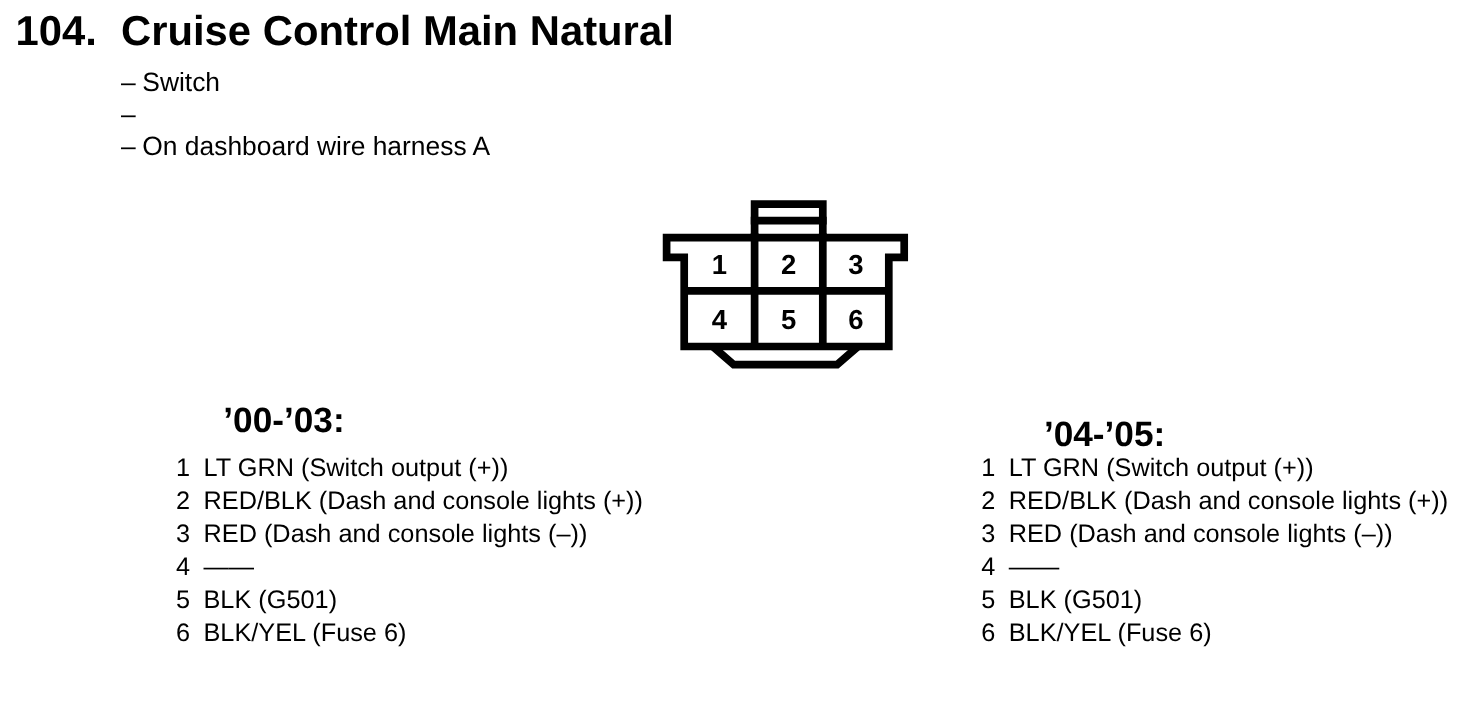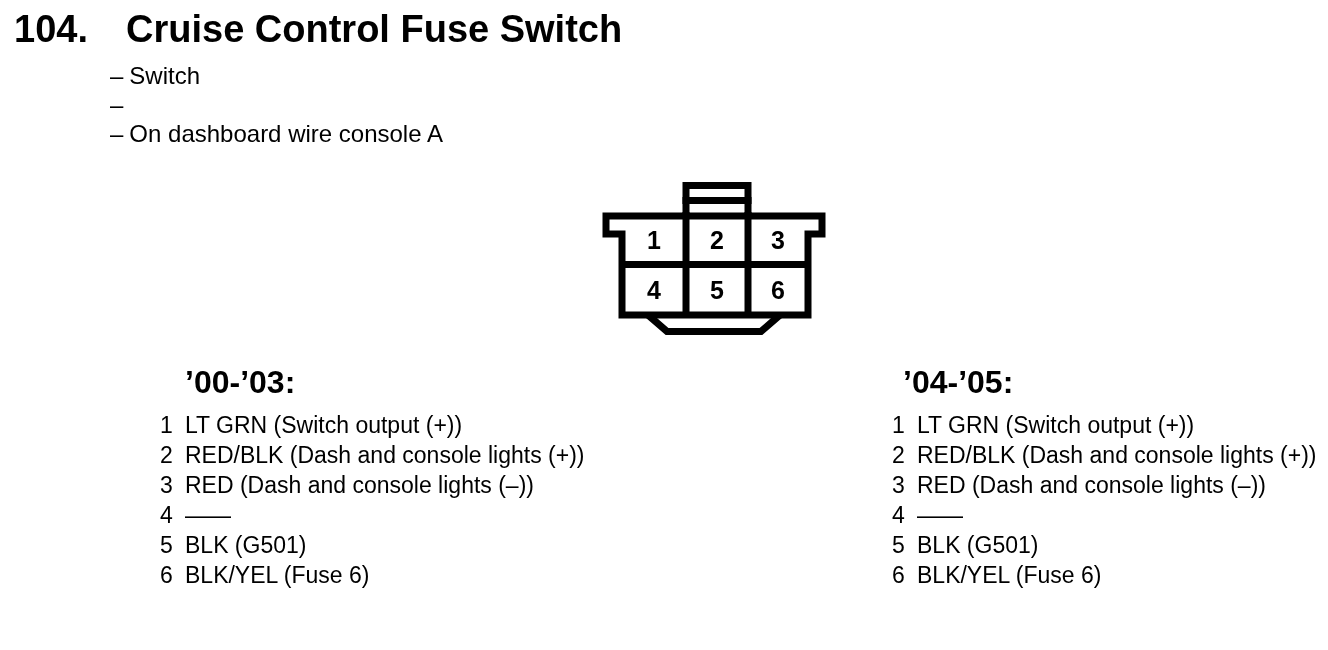--- a/index.html
+++ b/index.html
@@ -19,21 +19,20 @@
   
   .title-row {
     position: absolute;
     left: 14px;
     top: 8px;
     display: flex;
     font-size: 38px;
     font-weight: bold;
     white-space: nowrap;
     letter-spacing: 0px;
-    gap: 16px;
   }
   .title-num { width: 96px; flex: 0 0 auto; }
 
   
   .notes {
     position: absolute;
     left: 110px;
     top: 61px;
     font-size: 24px;
   }
@@ -61,22 +60,22 @@
   }
 
   
   .col-header {
     position: absolute;
     top: 364px;
     font-size: 32px;
     font-weight: bold;
     white-space: nowrap;
   }
-  .col-header.left  { left: 185px; }
-  .col-header.right { left: 903px; }
+  .col-header.left  { left: 203px; }
+  .col-header.right { left: 949px; margin-top: 12px; }
 
   .pin-list {
     position: absolute;
     top: 410px;
     font-size: 23px;
   }
   .pin-list.left  { left: 160px; }
   .pin-list.right { left: 892px; }
 
   .pin-row {
@@ -85,34 +84,34 @@
     line-height: 30px;
     white-space: nowrap;
   }
   .pin-num { flex: 0 0 25px; }
 </style>
 </head>
 <body>
 
 <div class="title-row">
   <span class="title-num">104.</span>
-  <span>Cruise Control Fuse Switch</span>
+  <span>Cruise Control Main Natural</span>
 </div>
 
 <div class="notes">
   <div class="note-line">
     <span class="note-dash">–</span>
     <span>Switch</span>
   </div>
   <div class="note-line">
     <span class="note-dash">–</span>
   </div>
   <div class="note-line">
     <span class="note-dash">–</span>
-    <span>On dashboard wire console A</span>
+    <span>On dashboard wire harness A</span>
   </div>
 </div>
 
 <div class="connector-wrap">
   <svg width="280" height="175" viewBox="560 170 280 175" xmlns="http://www.w3.org/2000/svg">
 
     <path d="M 648 315 L 667 331.5 L 761 331.5 L 780 315" fill="#ffffff" stroke="#000000" stroke-width="7"></path>
 
     <path d="M 686 218 L 686 185.5 L 748 185.5 L 748 218" fill="#ffffff" stroke="#000000" stroke-width="7"></path>
     <line x1="682.5" y1="200.5" x2="751.5" y2="200.5" stroke="#000000" stroke-width="7"></line>

